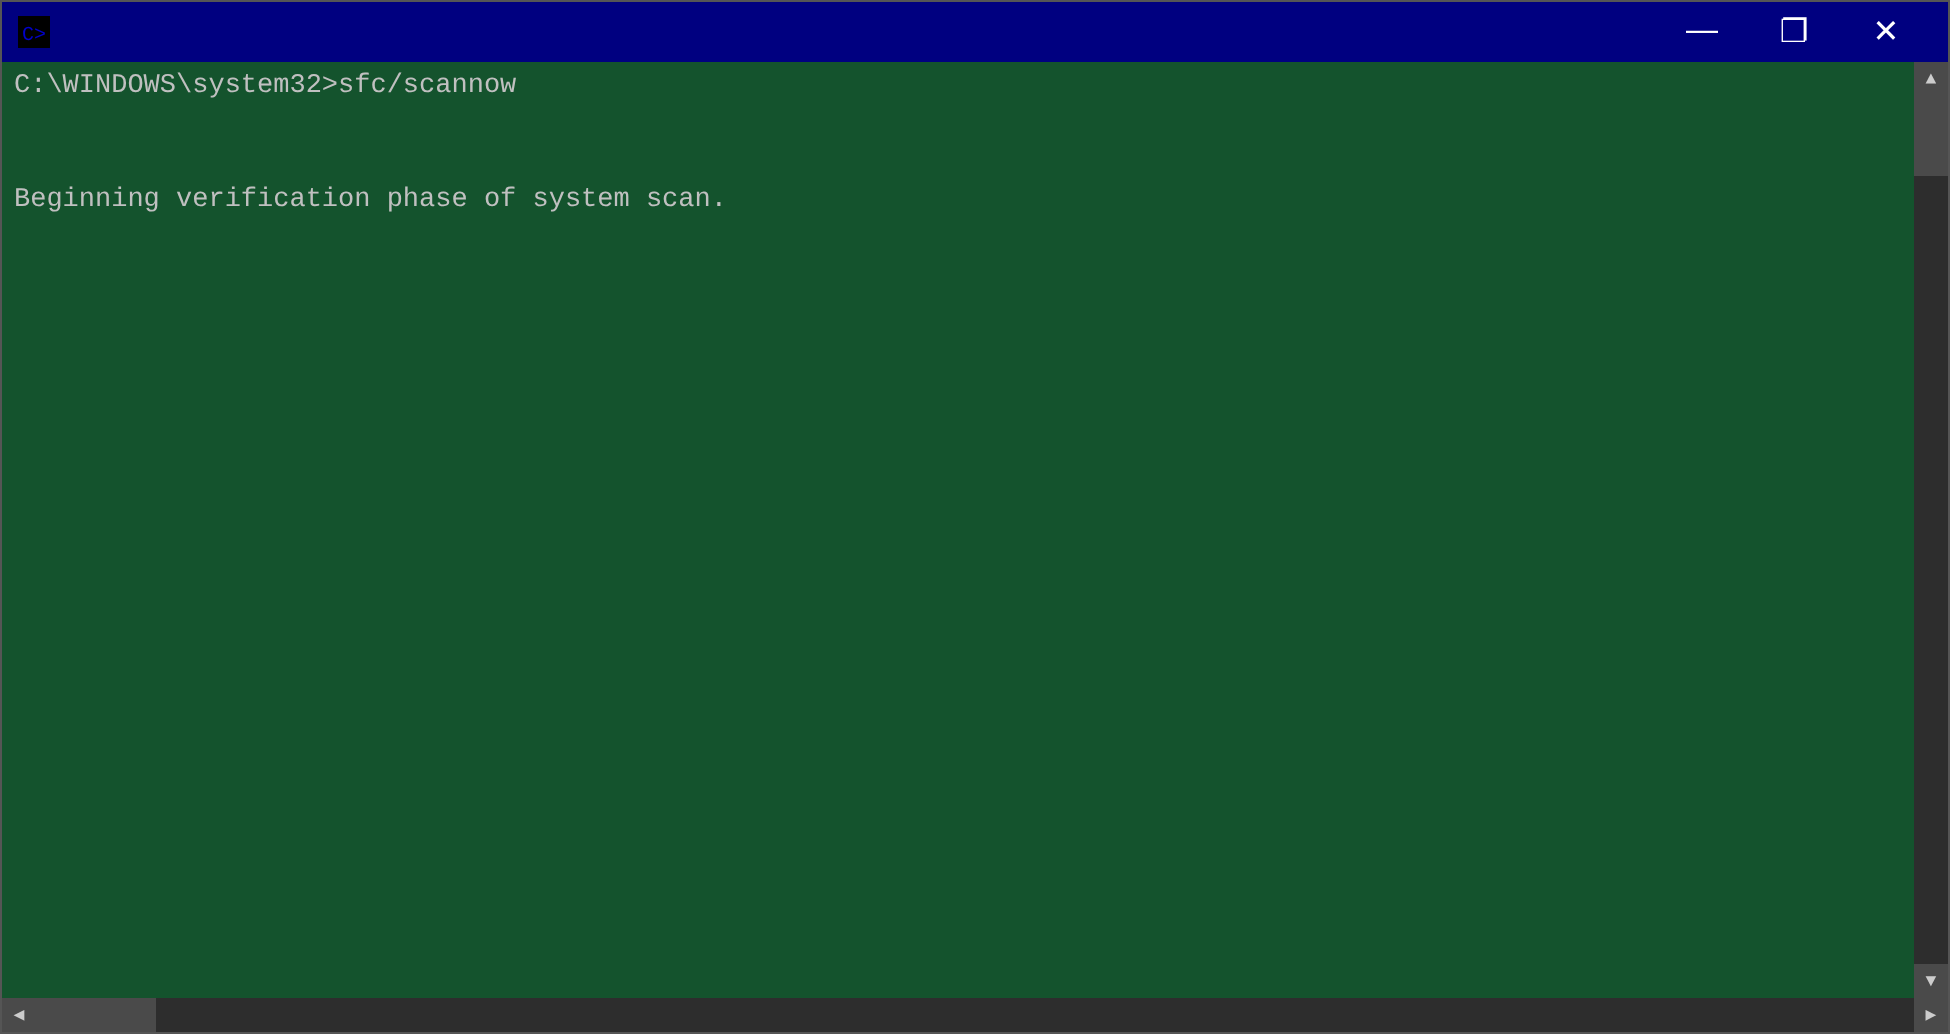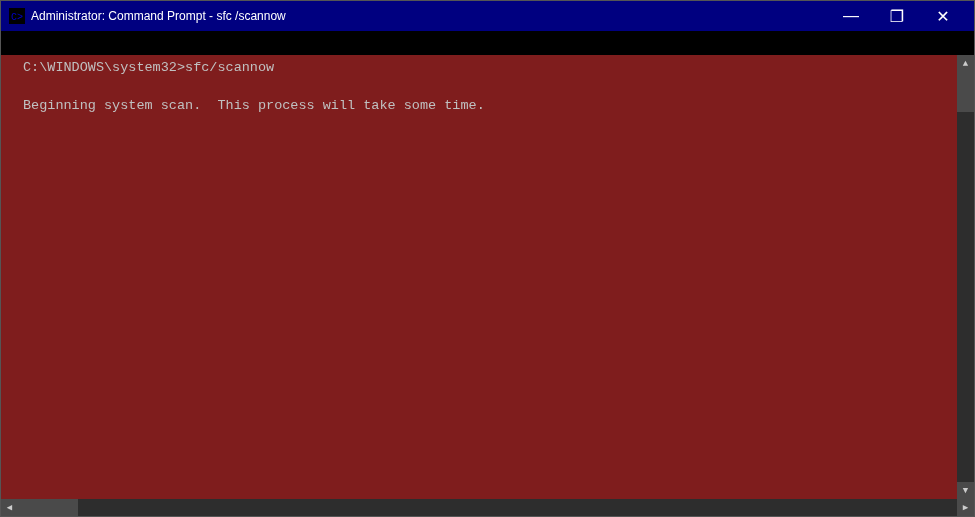--- a/index.html
+++ b/index.html
@@ -75,28 +75,27 @@
       color: #fff;
       font-size: 16px;
       cursor: pointer;
       display: flex;
       align-items: center;
       justify-content: center;
       font-family: 'Segoe UI', Arial, sans-serif;
     }
 
     .console-body {
-      background: #7f1d1d;
+      background: #14532d;
       flex: 1;
-      padding: 4px 22px;
+      padding: 4px 6px;
       display: flex;
       flex-direction: column;
       position: relative;
       overflow: hidden;
-      margin-top: 24px;
     }
 
     .console-line {
       color: #c0c0c0;
       font-size: 13.5px;
       line-height: 1.4;
       white-space: pre;
       font-family: 'Courier New', Courier, monospace;
     }
 
@@ -199,34 +198,33 @@
 
 <div class="window">
   <div class="title-bar">
     <div class="title-bar-left">
       <div class="title-bar-icon">
         <svg viewBox="0 0 14 14" xmlns="http://www.w3.org/2000/svg">
           <rect width="14" height="14" fill="#000"></rect>
           <text x="1" y="11" font-size="10" fill="#00c" font-family="Courier New">C&gt;</text>
         </svg>
       </div>
-      <span class="title-bar-text">Administrator: Command Prompt - sfc /scannow</span>
     </div>
     <div class="title-bar-controls">
       <button class="title-bar-btn">—</button>
       <button class="title-bar-btn">❐</button>
       <button class="title-bar-btn close">✕</button>
     </div>
   </div>
 
   <div class="console-body">
     <div class="console-line prompt">C:\WINDOWS\system32&gt;sfc/scannow</div>
     <div class="console-line">&nbsp;</div>
-    <div class="console-line">Beginning system scan.  This process will take some time.</div>
     <div class="console-line">&nbsp;</div>
+    <div class="console-line">Beginning verification phase of system scan.</div>
 
     <div class="scrollbar-track">
       <div class="scrollbar-arrow">▲</div>
       <div class="scrollbar-thumb-area">
         <div class="scrollbar-thumb"></div>
       </div>
       <div class="scrollbar-arrow">▼</div>
     </div>
   </div>
 

